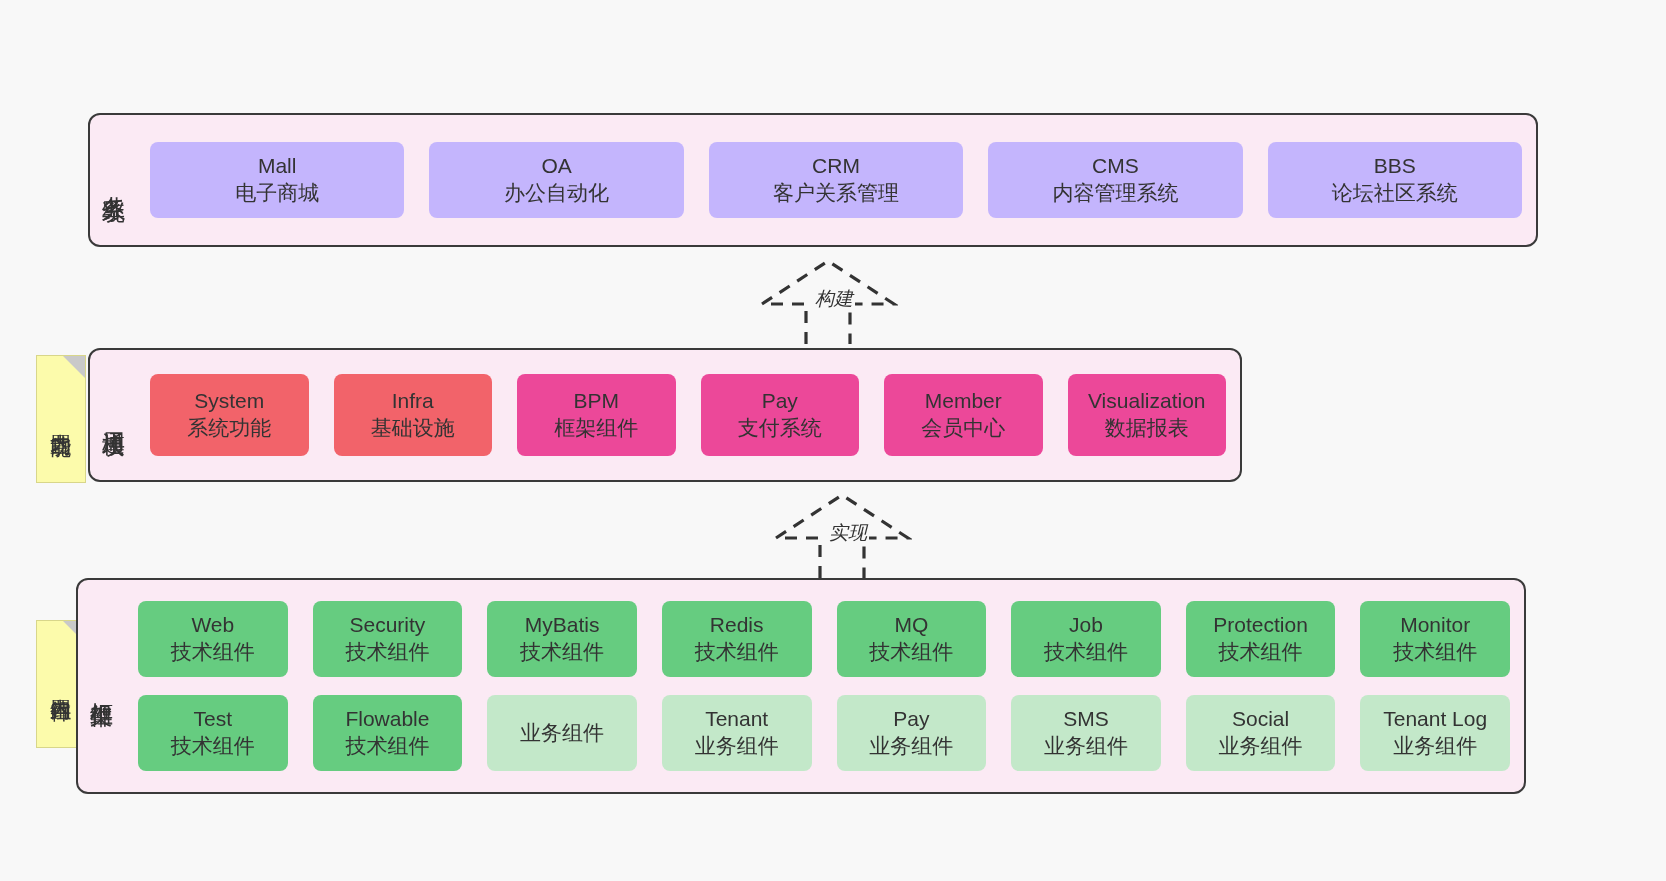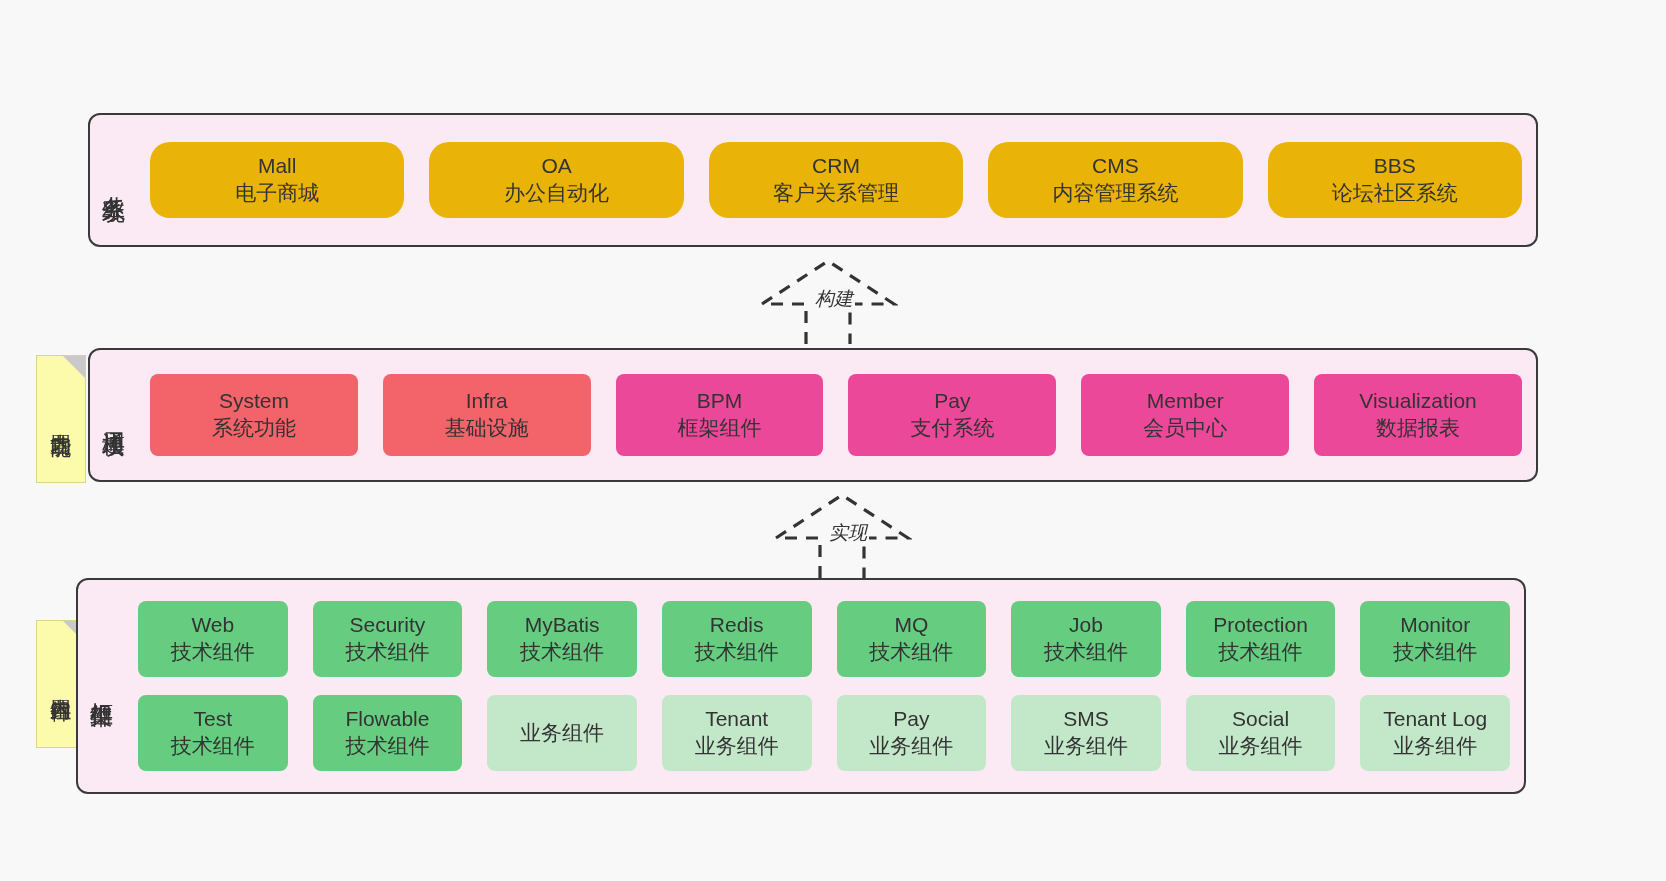--- a/index.html
+++ b/index.html
@@ -74,21 +74,21 @@
     text-align: center;
     font-size: 21px;
     line-height: 1.28;
     color: #333333;
     padding: 4px 6px;
   }
   .card .title { white-space: nowrap; }
   .card .subtitle { white-space: nowrap; }
   .card.wrap .title { white-space: normal; }
 
-  .c-blue       { background: #eab308; border-radius: 20px; }
+  .c-blue       { background: #c4b5fd; }
   .c-red        { background: #f2636a; }
   .c-pink       { background: #ec4899; }
   .c-green      { background: #66cc80; }
   .c-lightgreen { background: #c3e8c9; }
 
   .biz-card   { height: 76px; }
   .mod-card   { height: 82px; }
   .frame-card { height: 76px; }
 
   
@@ -170,21 +170,21 @@
       <path d="M48 86 L48 46 L4 46 L70 3 L136 46 L92 46 L92 86" fill="none" stroke="#333333" stroke-width="3.2" stroke-dasharray="12 9" stroke-linecap="butt"></path>
     </svg>
     <span class="label" style="left:55px; top:28px;">构建</span>
   </div>
 
   <div class="note" style="left:36px; top:355px; width:50px; height:128px;">
     <span class="fold"></span>
     <span>内置功能</span>
   </div>
 
-  <div class="layer" id="layer-modules" style="left:88px; top:348px; width:1450px; height:134px;">
+  <div class="layer" id="layer-modules" style="left:88px; top:348px; width:1154px; height:134px;">
     <div class="layer-title">通用模块</div>
     <div class="layer-body">
       <div class="row">
         <div class="card mod-card c-red">
           <span class="title">System</span>
           <span class="subtitle">系统功能</span>
         </div>
         <div class="card mod-card c-red">
           <span class="title">Infra</span>
           <span class="subtitle">基础设施</span>

